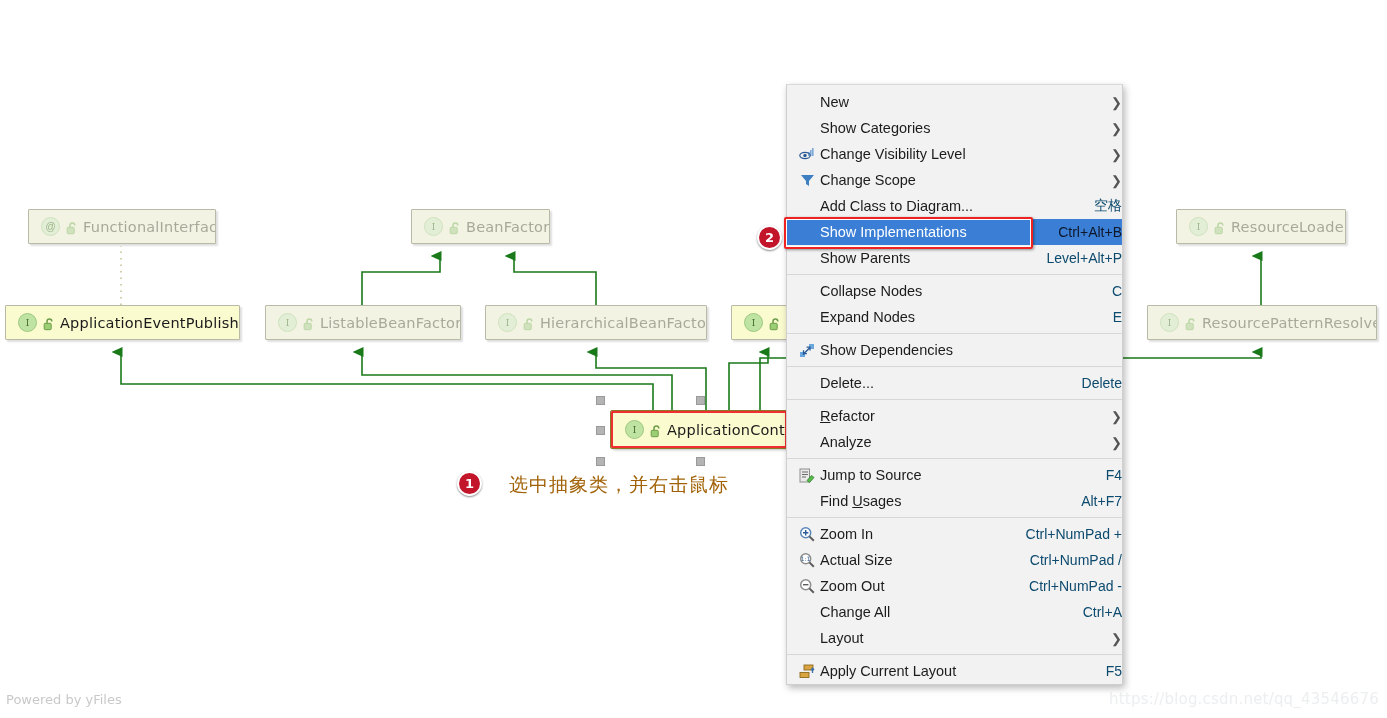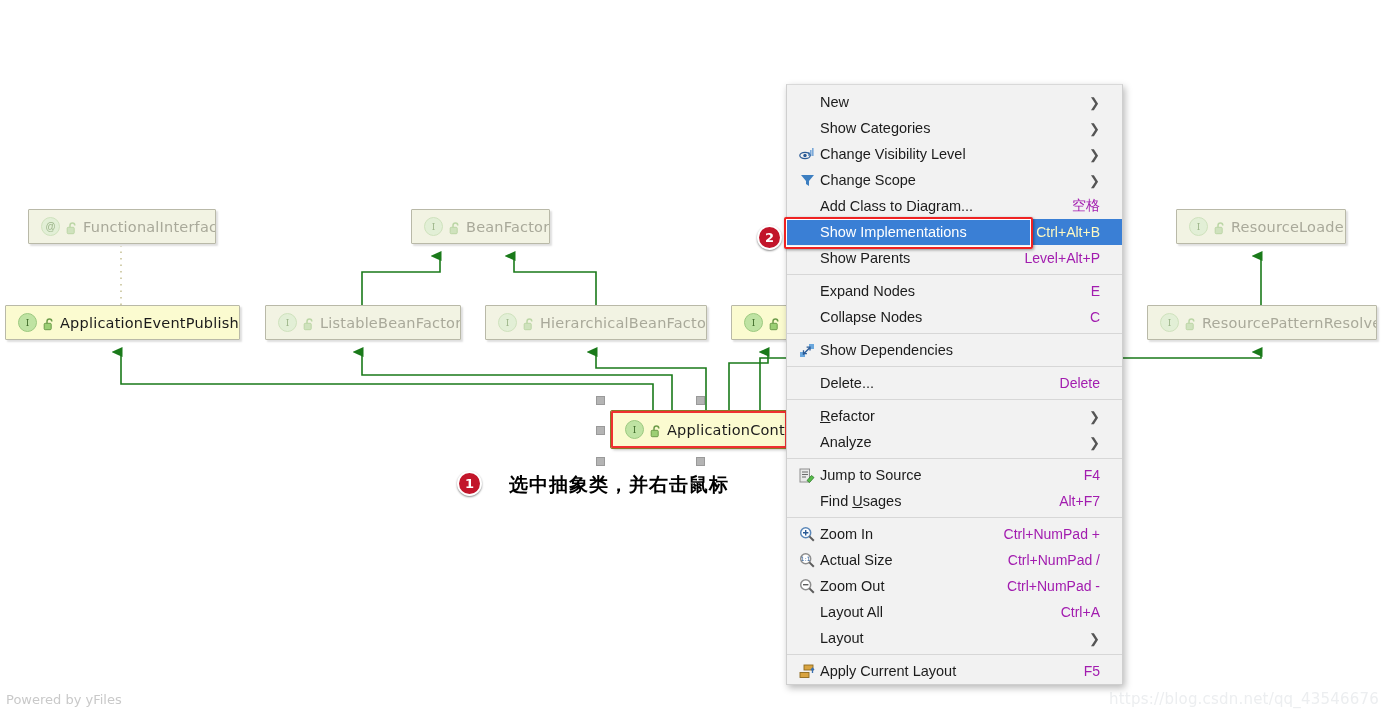--- a/index.html
+++ b/index.html
@@ -130,23 +130,23 @@
     font-size: 13px;
     font-weight: bold;
     display: flex;
     align-items: center;
     justify-content: center;
     font-family: "DejaVu Sans", sans-serif;
     z-index: 40;
   }
   .note-cn {
     position: absolute;
-    color: #000000;
+    color: #a16207;
     font-size: 19px;
-    font-weight: bold;
+    font-weight: normal;
     font-family: "DejaVu Sans", sans-serif;
     letter-spacing: 1px;
     text-shadow:
        2px 0 0 #fff, -2px 0 0 #fff, 0 2px 0 #fff, 0 -2px 0 #fff,
        1px 1px 0 #fff, -1px -1px 0 #fff, 1px -1px 0 #fff, -1px 1px 0 #fff;
     z-index: 40;
     white-space: nowrap;
     text-align: right;
   }
 
@@ -181,21 +181,21 @@
     padding: 4px 0 0 0;
     box-sizing: border-box;
     font-family: "Liberation Sans", sans-serif;
     overflow: hidden;
   }
   .mi {
     position: relative;
     display: flex;
     align-items: center;
     height: 26px;
-    padding: 0 22px 0 10px;
+    padding: 0 0 0 10px;
     box-sizing: border-box;
     font-size: 14.5px;
     color: #1c1c1c;
     cursor: default;
   }
   .mi .ic {
     width: 20px;
     flex: 0 0 20px;
     height: 16px;
     margin-right: 3px;
@@ -204,37 +204,37 @@
     justify-content: center;
   }
   .mi .lbl {
     flex: 1 1 auto;
     white-space: nowrap;
     overflow: hidden;
   }
   .mi .lbl u { text-decoration: underline; }
   .mi .acc {
     flex: 0 0 auto;
-    color: #a21caf;
+    color: #0c4a6e;
     font-size: 14px;
     margin-left: 18px;
     white-space: nowrap;
   }
   .mi .arrow {
     flex: 0 0 auto;
     margin-left: 14px;
     color: #555;
     font-size: 13px;
     line-height: 1;
   }
   .mi.sel {
     background: #3a7fd5;
     color: #ffffff;
   }
-  .mi.sel .acc { color: #fef9c3; }
+  .mi.sel .acc { color: #0f172a; }
   .sep {
     height: 1px;
     background: #d7d7d7;
     margin: 3px 0;
   }
   
   .redring {
     position: absolute;
     border: 2px solid #ef2222;
     border-radius: 2px;
@@ -411,27 +411,27 @@
       <span class="acc">Ctrl+Alt+B</span>
     </div>
     <div class="mi">
       <span class="ic"></span>
       <span class="lbl">Show Parents</span>
       <span class="acc">Level+Alt+P</span>
     </div>
     <div class="sep"></div>
     <div class="mi">
       <span class="ic"></span>
+      <span class="lbl">Collapse Nodes</span>
+      <span class="acc">C</span>
+    </div>
+    <div class="mi">
+      <span class="ic"></span>
       <span class="lbl">Expand Nodes</span>
       <span class="acc">E</span>
-    </div>
-    <div class="mi">
-      <span class="ic"></span>
-      <span class="lbl">Collapse Nodes</span>
-      <span class="acc">C</span>
     </div>
     <div class="sep"></div>
     <div class="mi">
       <span class="ic">
         <svg width="16" height="15" viewBox="0 0 16 15">
         <rect x="10" y="1" width="5" height="5" fill="#6aa7dd"></rect>
         <rect x="1" y="9" width="5" height="5" fill="#6aa7dd"></rect>
         <path d="M10.5,5 L4,11.5" stroke="#2b5b96" stroke-width="1.4"></path>
         <path d="M11,7.6 L11,4.2 L7.6,4.2" fill="none" stroke="#2b5b96" stroke-width="1.3"></path>
         <path d="M4.5,7.2 L4.5,10.6 L7.9,10.6" fill="none" stroke="#2b5b96" stroke-width="1.3"></path>
@@ -504,21 +504,21 @@
         <circle cx="6.7" cy="6.7" r="5" fill="#fff" stroke="#8e8e8e" stroke-width="1.5"></circle>
         <path d="M10.4,10.4 L14.8,14.8" stroke="#5b5b5b" stroke-width="2"></path>
         <path d="M4,6.7 L9.4,6.7" stroke="#5b5b5b" stroke-width="1.4"></path>
       </svg>
       </span>
       <span class="lbl">Zoom Out</span>
       <span class="acc">Ctrl+NumPad -</span>
     </div>
     <div class="mi">
       <span class="ic"></span>
-      <span class="lbl">Layout All</span>
+      <span class="lbl">Change All</span>
       <span class="acc">Ctrl+A</span>
     </div>
     <div class="mi">
       <span class="ic"></span>
       <span class="lbl">Layout</span>
       <span class="arrow">❯</span>
     </div>
     <div class="sep"></div>
     <div class="mi">
       <span class="ic">

